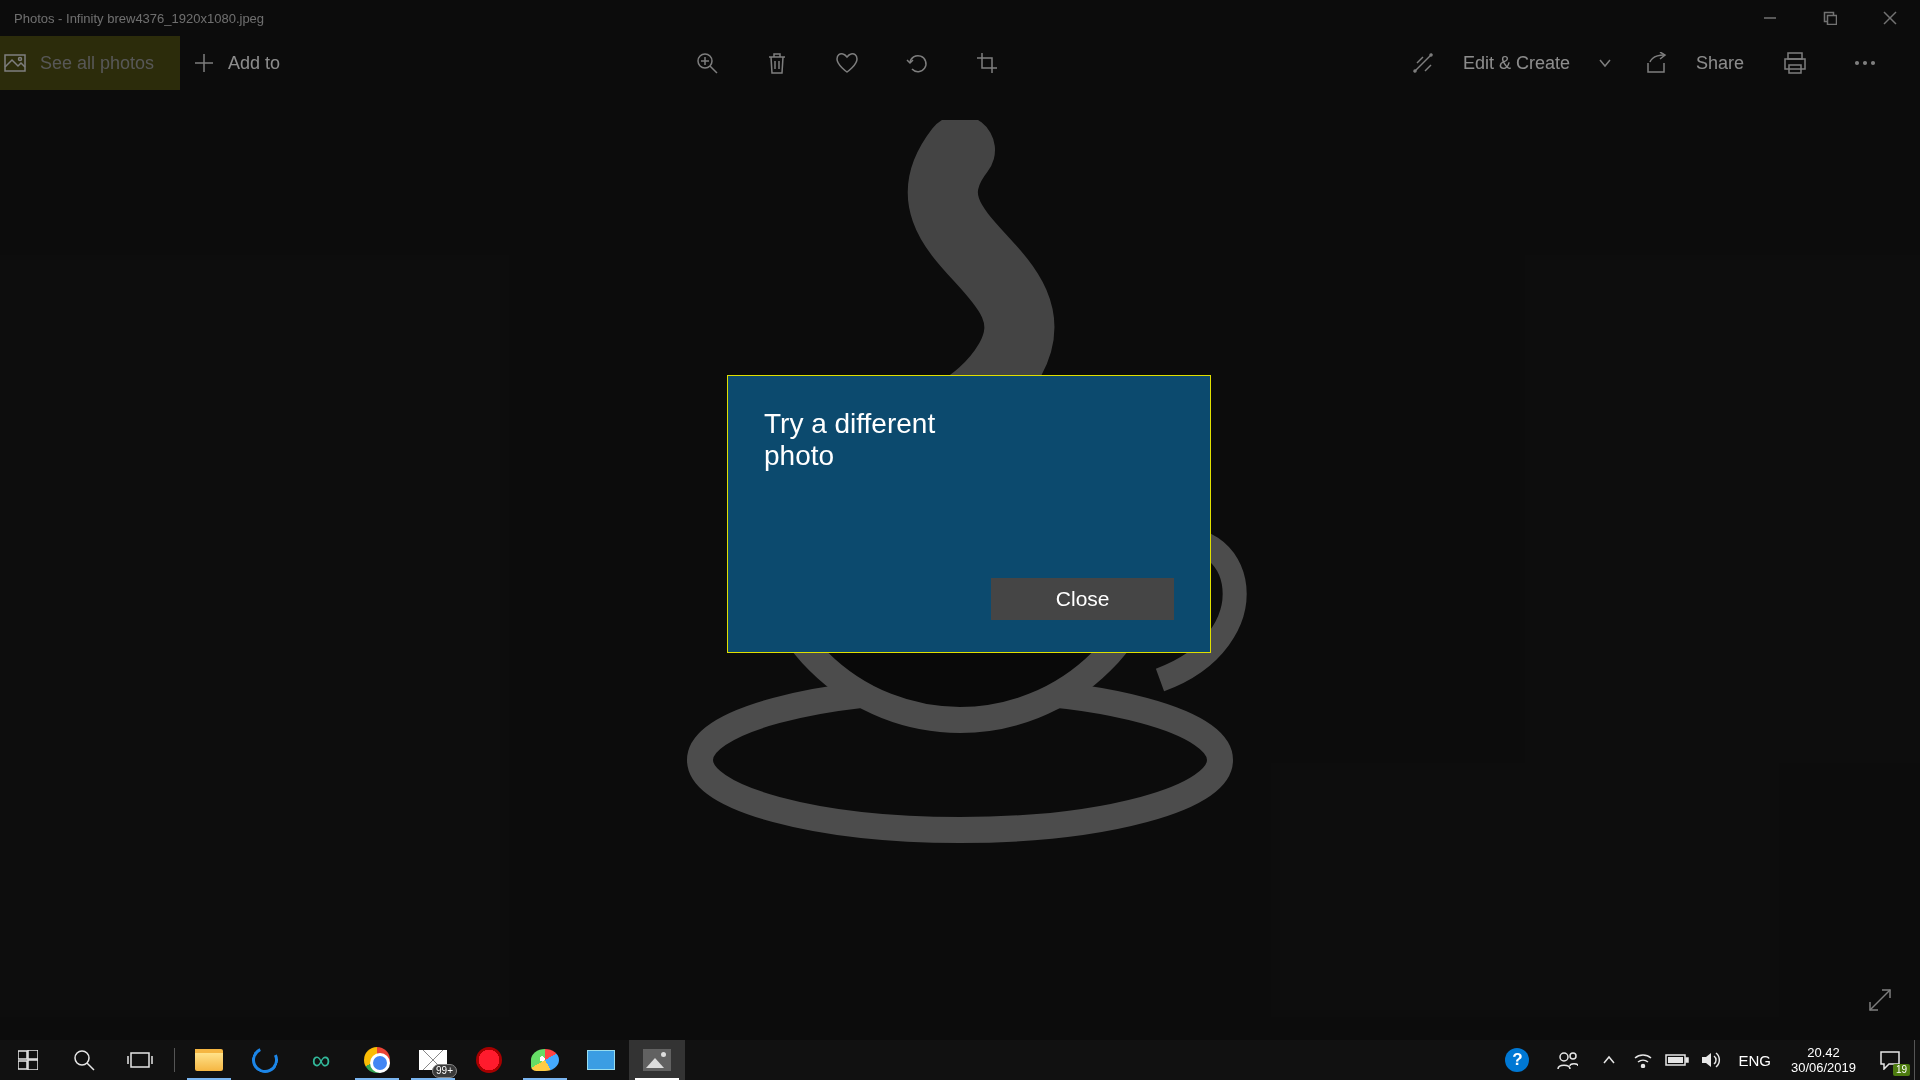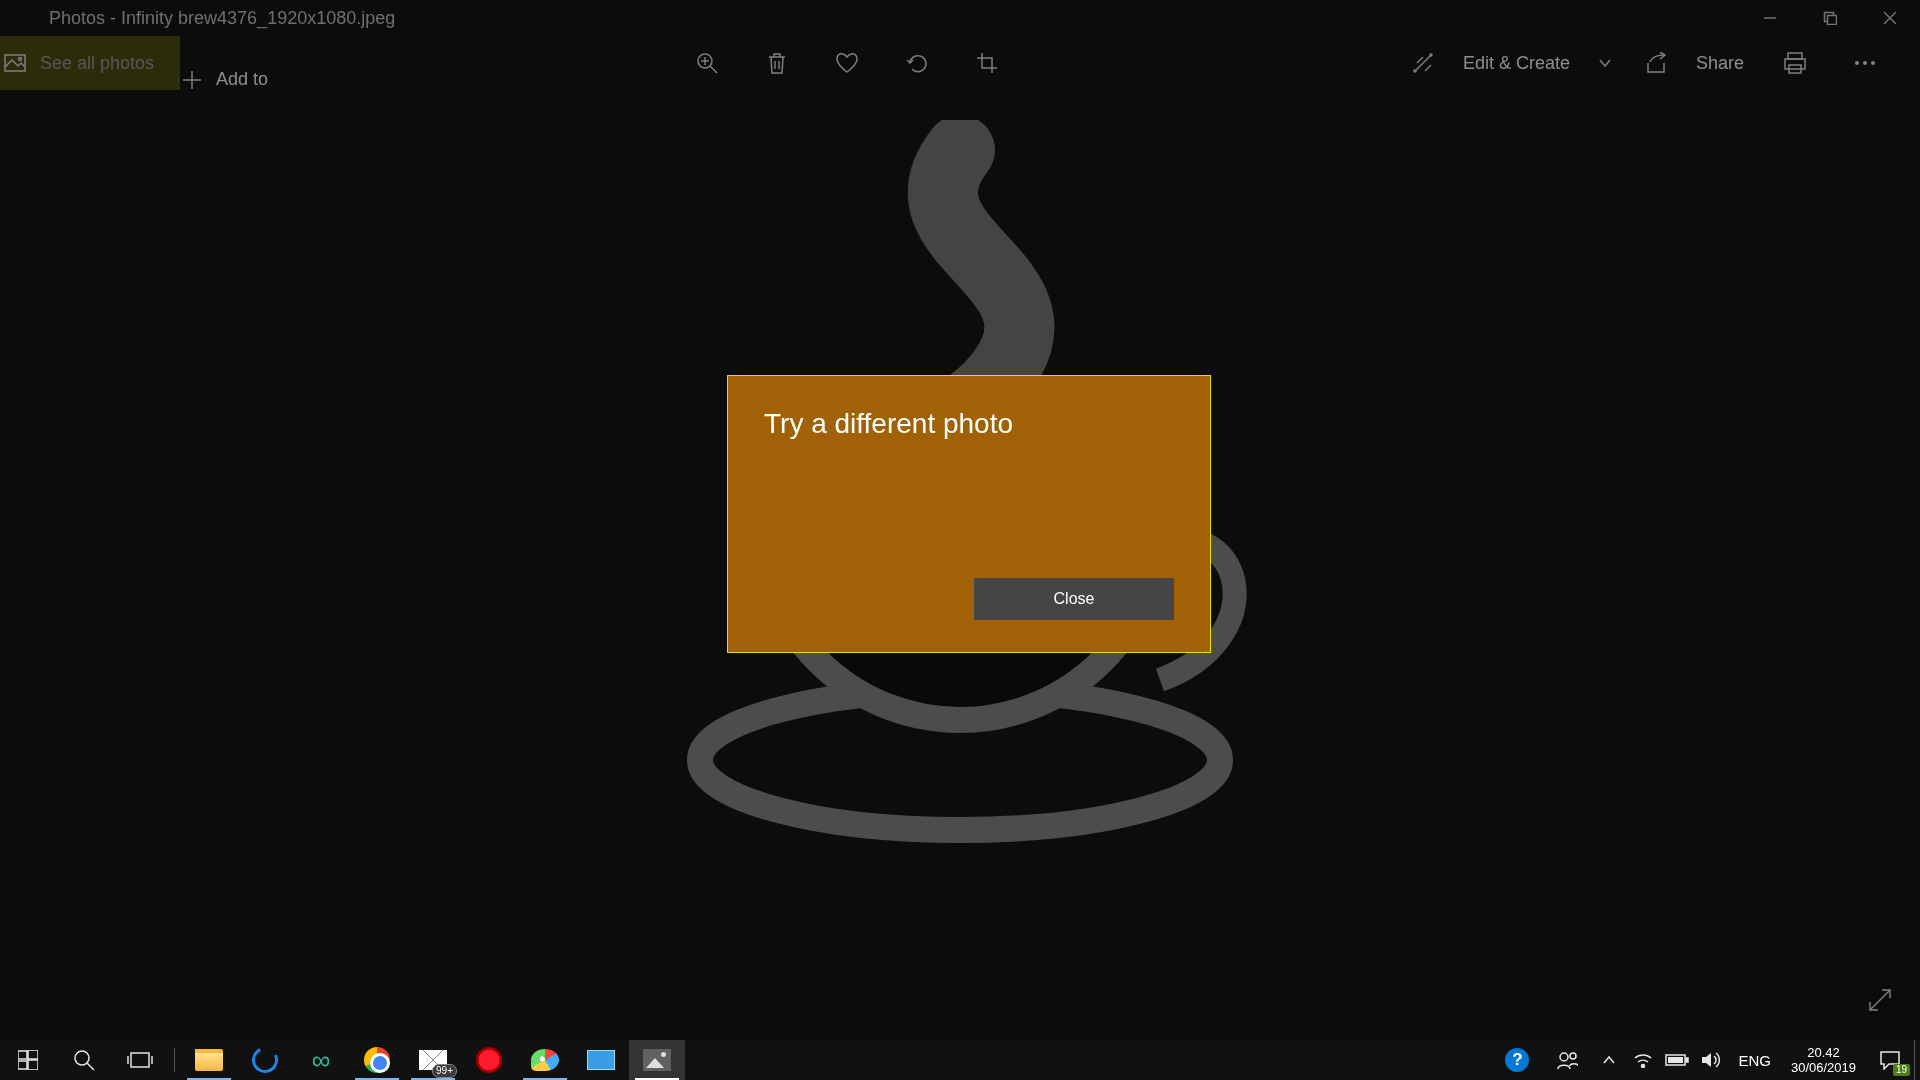--- a/index.html
+++ b/index.html
@@ -3,49 +3,49 @@
 <meta charset="utf-8">
 <style>
   * { margin:0; padding:0; box-sizing:border-box; font-family:"Segoe UI", Arial, sans-serif; user-select:none; }
   html,body { width:1920px; height:1080px; background:#000; overflow:hidden; color:#fff; }
 
   
   .photos-window { position:absolute; left:0; top:0; width:1920px; height:1040px; background:#171717; }
   .dim-overlay { position:absolute; inset:0; background:rgba(0,0,0,0.45); pointer-events:none; }
 
   
-  .titlebar { height:36px; display:flex; align-items:center; color:#c9c9c9; font-size:18px;padding-left:35px; }
+  .titlebar { height:36px; display:flex; align-items:center; color:#c9c9c9; font-size:13px; }
   .titlebar .title { padding-left:14px; }
   .titlebar .spacer { flex:1; }
   .win-ctrl { width:60px; height:36px; display:flex; align-items:center; justify-content:center; }
   .win-ctrl svg { stroke:#cfcfcf; }
 
   
   .app-toolbar { height:54px; display:flex; align-items:center; }
   .tbtn { display:flex; align-items:center; justify-content:center; height:54px; color:#fff; font-size:18px; gap:14px; }
   .see-all { width:180px; background:rgba(130,130,20,0.55); padding:0 4px; justify-content:flex-start; }
   .see-all span { color:#9f9f9f; }
-  .add-to  { width:120px; padding:0 2px; justify-content:flex-start; align-items:flex-end;}
+  .add-to  { width:120px; padding:0 14px; justify-content:flex-start; }
   .icon-btn { width:70px; }
   .text-btn { padding:0 16px; gap:28px; }
   .toolbar-spacer { flex:1; }
   .small-gap { width:20px; }
   svg { stroke:#e6e6e6; fill:none; stroke-width:1.5; }
 
   
   .canvas { position:relative; width:100%; height:calc(100% - 90px); background:#171717; display:flex; align-items:flex-start; justify-content:center; overflow:hidden;}
   .illustration { margin-top:30px; }
 
   .fs-arrow { position:absolute; right:20px; bottom:20px; width:40px; height:40px; display:flex; align-items:center; justify-content:center; }
 
   
-  .modal { position:absolute; left:727px; top:375px; width:484px; height:278px; background:#a16207; border:1px solid #e0e000; padding:32px 36px; display:flex; flex-direction:column; z-index:50;}
+  .modal { position:absolute; left:727px; top:375px; width:484px; height:278px; background:#0c4a6e; border:1px solid #e0e000; padding:32px 36px; display:flex; z-index:50;}
   .modal h2 { font-size:28px; font-weight:400; }
   .modal-spacer { flex:1; }
-  .modal-btn { align-self:flex-end; width:200px; height:42px; background:#454545; color:#fff; font-size:16px; border:none; }
+  .modal-btn { align-self:flex-end; width:200px; height:42px; background:#454545; color:#fff; font-size:21px; border:none; }
 
   
   .taskbar { position:absolute; left:0; bottom:0; width:1920px; height:40px; background:#111; display:flex; align-items:center; color:#fff; font-size:15px;}
   .tb-item { width:50px; height:40px; display:flex; align-items:center; justify-content:center; position:relative;}
   .tb-item.wide { width:56px; }
   .tb-divider { width:1px; height:24px; background:#555; margin:0 6px;}
   .tb-spacer { flex:1; }
   .tb-item.active { background:#333; }
   .tb-item.running::after { content:""; position:absolute; bottom:0; left:6px; right:6px; height:2px; background:#7ab5f0;}
   .tb-item.active.running::after { background:#fff; }

